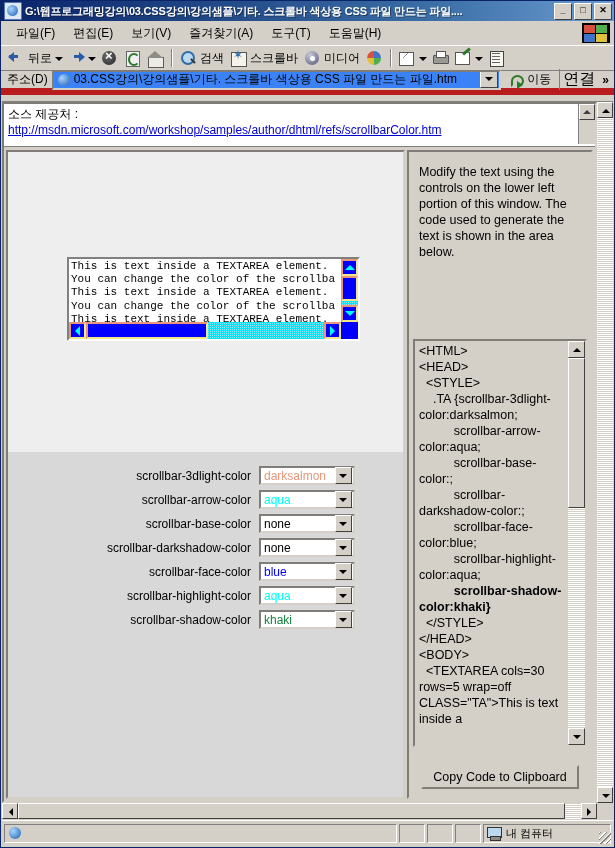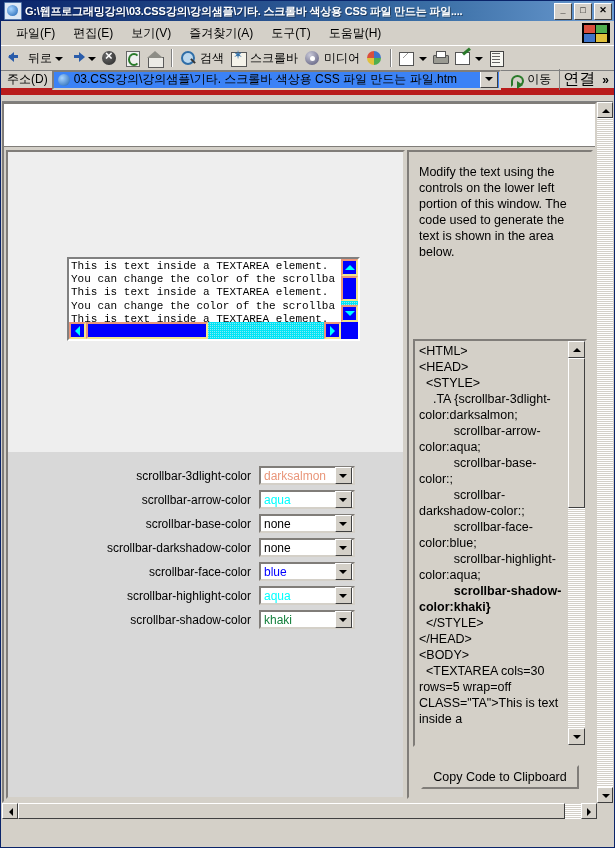--- a/index.html
+++ b/index.html
@@ -356,20 +356,27 @@
     </div>
     <div class="links-btn">
       <span>연결</span>
     </div>
     <span class="chev">»</span>
   </div>
 
   <div class="page">
     <div class="page-inner">
 
+      <div class="frame-top">
+        <div class="src-label">소스 제공처 :</div>
+        <a class="src-link" href="#">http://msdn.microsoft.com/workshop/samples/author/dhtml/refs/scrollbarColor.htm</a>
+        <div class="frame-top-sb">
+          <div class="sb-up"></div>
+        </div>
+      </div>
 
       <div class="frameset">
 
         <div class="fl">
           <div class="demo-area">
             <div class="ta-wrap">
               <div class="ta-box">
                 <div class="ta-text">This is text inside a TEXTAREA element.
 You can change the color of the scrollba
 This is text inside a TEXTAREA element.
@@ -506,14 +513,28 @@
           <i class="pa-lt"></i>
         </div>
       <div class="pg-hthumb"></div>
       <div class="pb" style="position:absolute;right:0;top:0;">
           <i class="pa-rt"></i>
         </div>
     </div>
     <div class="pg-corner"></div>
   </div>
 
+  <div class="statusbar">
+    <div class="st-cell st-main">
+      <span class="st-ie"></span>
+      <span></span>
+    </div>
+    <div class="st-cell st-sm"></div>
+    <div class="st-cell st-sm"></div>
+    <div class="st-cell st-sm"></div>
+    <div class="st-cell st-zone">
+      <span class="st-pc"></span>
+      <span>내 컴퓨터</span>
+    </div>
+    <div class="grip"></div>
+  </div>
 
 </div>
 
 </body></html>

